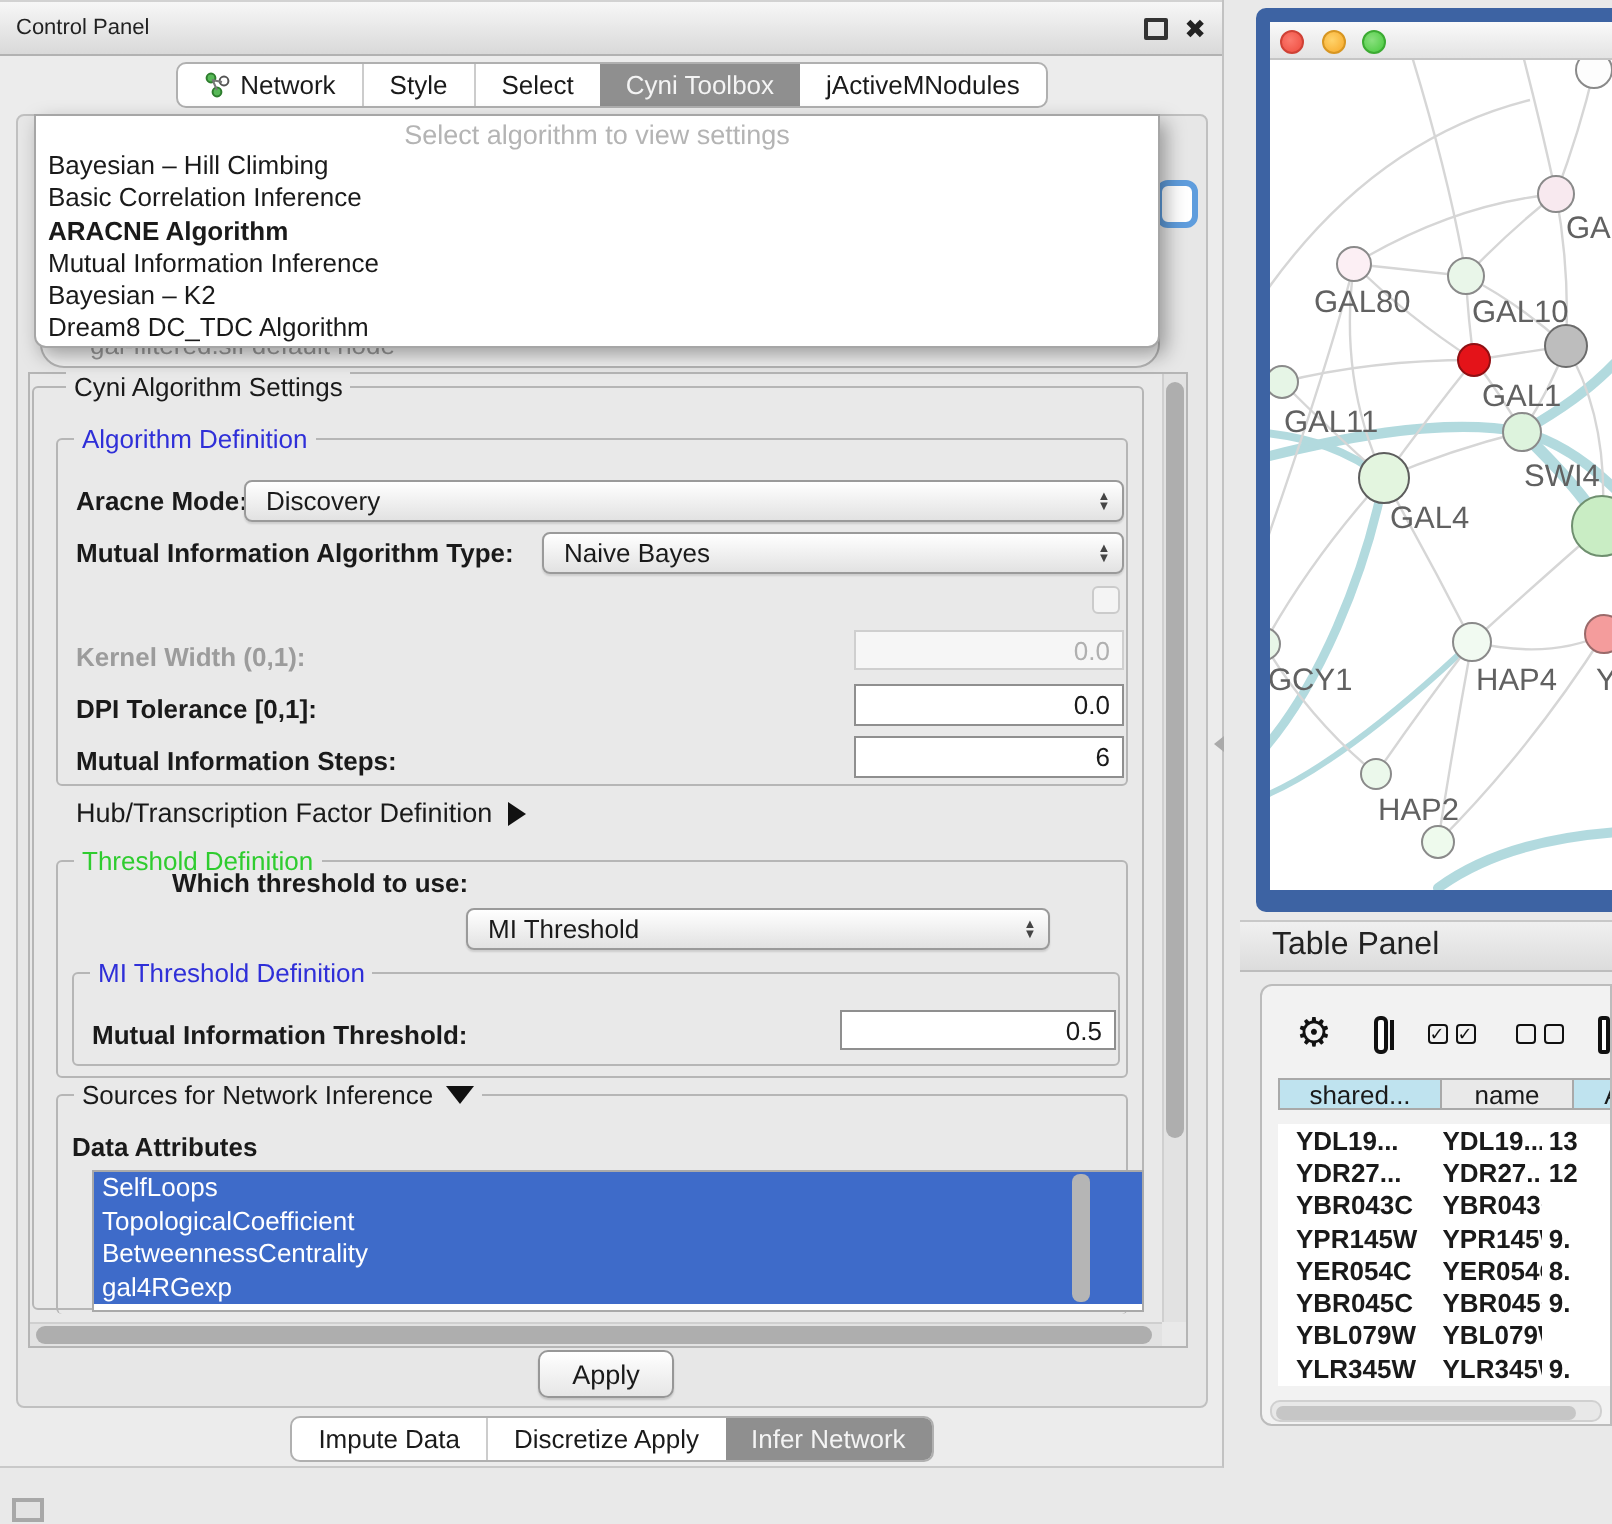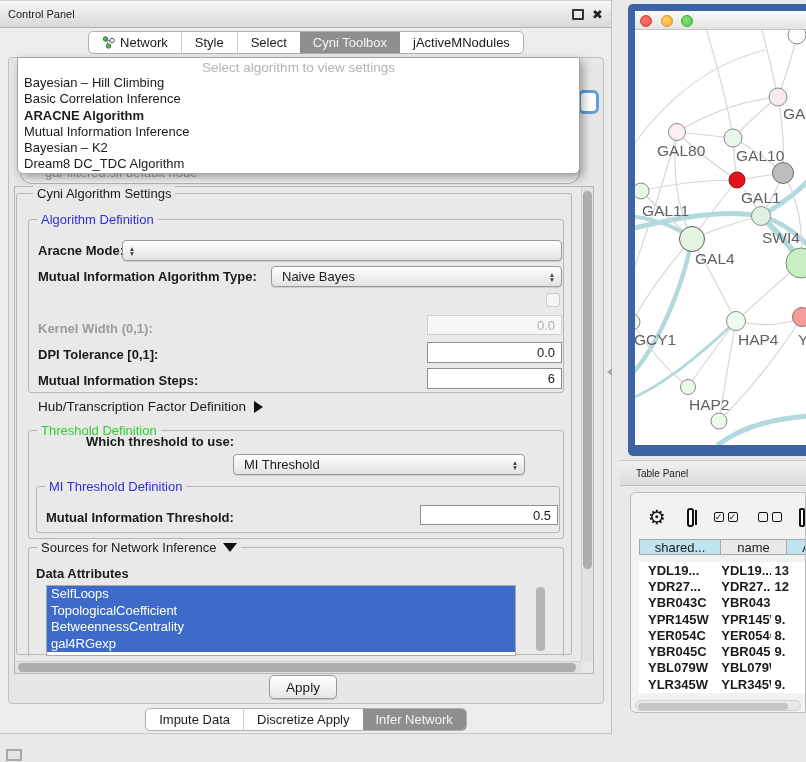--- a/index.html
+++ b/index.html
@@ -45,21 +45,21 @@
   .dis { color:#9c9c9c; }
 
   .combo { position:absolute; height:21px; background:linear-gradient(#ffffff,#e2e2e2); border:1px solid #9a9a9a; border-radius:4px; display:flex; align-items:center; box-shadow:0 1px 1px rgba(0,0,0,.12); }
   .combo-text { padding-left:10px; font-size:13px; flex:1; }
   .combo-arrows { display:flex; flex-direction:column; align-items:center; justify-content:center; width:18px; color:#444; font-size:6.5px; line-height:5px; }
 
   .field { position:absolute; background:#fff; border:1px solid #8f8f8f; text-align:right; padding:2px 6px 0 4px; font-size:13px; }
   .field.dis { background:#f6f6f6; border:1px solid #cfcfcf; color:#b0b0b0; }
   .checkbox { position:absolute; width:14px; height:14px; border:1px solid #cbcbcb; border-radius:3px; background:#f4f4f4; }
 
-  .attr-list { left:46px; top:585px; width:470px; height:71px; background:#fff; border:1px solid #a9a9a9; overflow:hidden; }
+  .attr-list { left:46px; top:585px; width:526px; height:71px; background:#fff; border:1px solid #a9a9a9; overflow:hidden; }
   .attr-item { height:16.5px; background:#3e6bc9; color:#fff; padding-left:4px; font-size:13px; line-height:16.5px; white-space:nowrap; }
   .attr-vscroll { left:536px; top:587px; width:9px; height:64px; background:#b5b5b5; border-radius:4px; }
 
   .apply-btn { left:269px; top:675px; width:68px; height:24px; background:linear-gradient(#ffffff,#e6e6e6); border:1px solid #979797; border-radius:5px; font-size:13.5px; display:flex; align-items:center; justify-content:center; box-shadow:0 1px 1px rgba(0,0,0,.15); }
 
   .tri-right { display:inline-block; width:0; height:0; border-top:6px solid transparent; border-bottom:6px solid transparent; border-left:9px solid #111; margin-left:8px; vertical-align:-2px; }
   .tri-down { display:inline-block; width:0; height:0; border-left:7px solid transparent; border-right:7px solid transparent; border-top:9px solid #111; margin-left:6px; vertical-align:0px; }
 
   
   .popup { left:17px; top:57px; width:563px; height:117px; background:#fff; border:1px solid #a6a6a6; border-radius:0 0 6px 6px; box-shadow:3px 4px 10px rgba(0,0,0,.35); z-index:50; }
@@ -68,21 +68,21 @@
 
   
   .net-frame { left:628px; top:4px; width:178px; height:452px; background:#3d63a3; border-radius:5px 0 0 5px; }
   .net-titlebar { left:635px; top:11px; width:171px; height:19px; background:linear-gradient(#fafafa,#e3e3e3); border-bottom:1px solid #c5c5c5; }
   .tl { position:absolute; top:14.5px; width:12px; height:12px; border-radius:50%; }
   .net-canvas { left:635px; top:30px; width:171px; height:415px; background:#fff; overflow:hidden; }
 
   .splitter-arrow { left:607px; top:368px; width:0; height:0; border-top:4px solid transparent; border-bottom:4px solid transparent; border-right:5px solid #aaa; }
 
   
-  .tp-title { left:620px; top:460px; width:186px; height:26px; background:linear-gradient(#f0f0f0,#dcdcdc); border-top:1px solid #c8c8c8; border-bottom:1px solid #bdbdbd; display:flex; align-items:center; padding-left:16px; font-size:10px; color:#222; }
+  .tp-title { left:620px; top:460px; width:186px; height:26px; background:linear-gradient(#f0f0f0,#dcdcdc); border-top:1px solid #c8c8c8; border-bottom:1px solid #bdbdbd; display:flex; align-items:center; padding-left:16px; font-size:16px; color:#222; }
   .tp-panel { left:630px; top:492px; width:176px; height:221px; background:#f2f2f2; border:1px solid #bcbcbc; border-radius:6px 0 0 6px; overflow:hidden; }
   .tp-toolbar { position:absolute; left:0; top:10px; width:100%; height:28px; display:flex; align-items:center; }
   .gear { font-size:20px; color:#111; margin-left:17px; line-height:20px; }
   .split-icon { width:19px; height:19px; border:2px solid #111; border-radius:3px; margin-left:21px; position:relative; background:#fff; }
   .split-icon::after { content:""; position:absolute; left:6.5px; top:0; width:2px; height:15px; background:#111; }
   .cb-pair { display:flex; gap:4px; margin-left:20px; }
   .cb { width:10px; height:10px; border:1.5px solid #111; border-radius:2px; font-size:9px; line-height:9px; text-align:center; color:#111; font-weight:bold; }
   .partial-icon { width:18px; height:19px; border:2px solid #111; border-radius:2px; margin-left:17px; background:#fff; }
   .tbl-head { position:absolute; left:8px; top:46px; display:flex; }
   .th { height:16px; border:1px solid #a9a9a9; display:flex; align-items:center; justify-content:center; font-size:13px; background:#e9e9e9; }
@@ -153,20 +153,21 @@
   <div class="abs group" style="left:16px; top:193px; width:556px; height:462px;">
     <span class="group-label" style="left:16px;">Cyni Algorithm Settings</span>
   </div>
 
   <div class="abs group" style="left:28px; top:219px; width:536px; height:174px;">
     <span class="group-label lbl-blue">Algorithm Definition</span>
   </div>
 
   <div class="abs b" style="left:38px; top:243px;">Aracne Mode:</div>
   <div class="combo" style="left:122px; top:240px; width:440px;">
+    <span class="combo-text">Discovery</span>
     <span class="combo-arrows">▲<br>▼</span>
   </div>
 
   <div class="abs b" style="left:38px; top:269px;">Mutual Information Algorithm Type:</div>
   <div class="combo" style="left:271px; top:266px; width:291px;">
     <span class="combo-text">Naive Bayes</span>
     <span class="combo-arrows">▲<br>▼</span>
   </div>
 
   <div class="checkbox" style="left:546px; top:293px;"></div>

